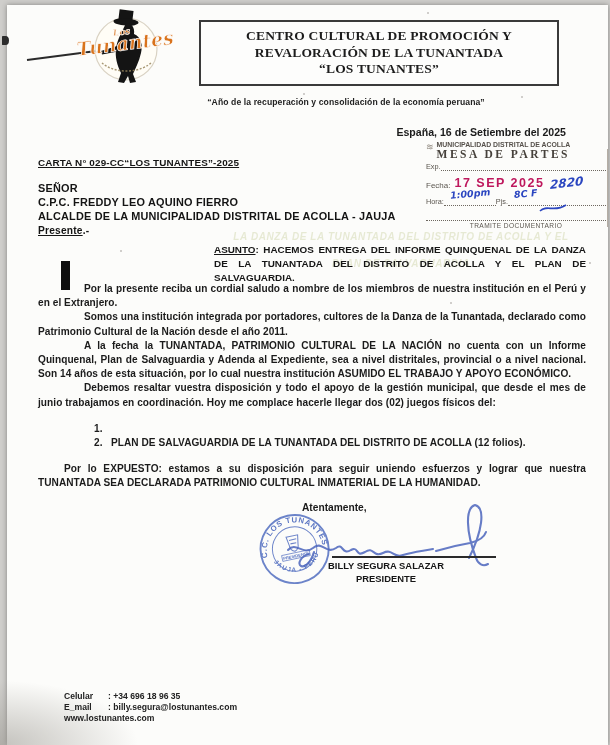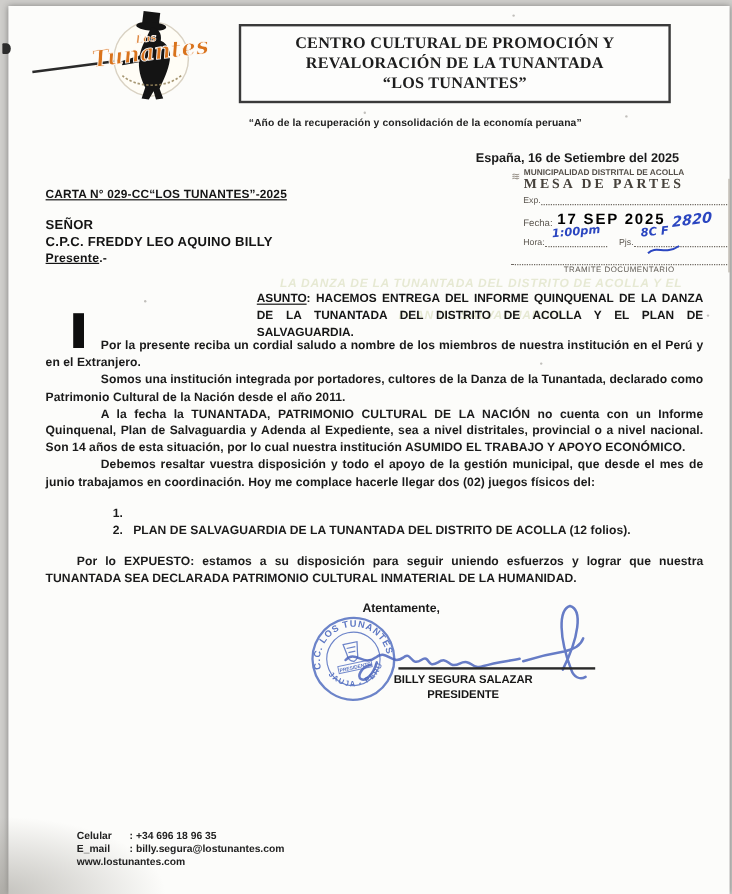--- a/index.html
+++ b/index.html
@@ -33,25 +33,25 @@
     font-size:10.6px; font-weight:bold; color:#1b1b1b;
   }
   
   .mdp{ left:426px; top:141px; width:180px; color:#55504a; }
   .mdp:after{content:""; position:absolute; right:-2px; top:8px; bottom:2px; width:1px; background:#b5aea4;}
   .mdp-head{display:flex; align-items:flex-start; gap:3px;}
   .crest{font-size:9px; color:#8d867c; line-height:8px; padding-top:2px;}
   .muni{font-size:6.9px; font-weight:bold; letter-spacing:0; color:#55504a; white-space:nowrap;}
   .office{font-family:"Liberation Serif",serif; font-size:11.5px; font-weight:bold; letter-spacing:2.5px; color:#46413b; white-space:nowrap;}
   .mdp-line{display:flex; align-items:flex-end; margin-top:2px;}
-  .mdp-lab{font-size:7.3px; color:#5b564f; white-space:nowrap;margin-left:10px;}
+  .mdp-lab{font-size:7.3px; color:#5b564f; white-space:nowrap;}
   .dots{display:inline-block; border-bottom:1.5px dotted #6e6860; height:8px;}
   .grow{flex:1;}
   .red-date{
-    font-size:12.5px; font-weight:bold; color:#000000;
+    font-size:12.5px; font-weight:bold; color:#be185d;
     letter-spacing:1.5px; white-space:nowrap; margin-left:4px;
   }
   .hand{
     color:#2b46c0; font-style:italic; font-weight:bold;
     font-family:"DejaVu Sans",sans-serif; white-space:nowrap;
   }
   .exp-num{font-size:12px; transform:rotate(-7deg) skewX(-8deg); display:inline-block; margin-left:6px;}
   .over{position:absolute; top:-9px; left:6px; font-size:9.5px; transform:rotate(-5deg);}
   .rel{position:relative;}
   .tramite{margin-top:1px; text-align:center; font-size:6.6px; letter-spacing:.4px; color:#5b564f;}
@@ -178,21 +178,22 @@
           </svg>
       </span>
     </div>
     <div class="tramite">TRAMITE DOCUMENTARIO</div>
   </div>
 
   <div class="abs ref">CARTA N° 029-CC“LOS TUNANTES”-2025</div>
 
   <div class="abs addr">
     <div>SEÑOR</div>
-    <div>C.P.C. FREDDY LEO AQUINO BILLY</div>
+    <div>C.P.C. FREDDY LEO AQUINO FIERRO</div>
+    <div>ALCALDE DE LA MUNICIPALIDAD DISTRITAL DE ACOLLA - JAUJA</div>
     <div style="font-size:10.2px"><span class="u">Presente</span><span>.-</span></div>
   </div>
 
   <div class="abs ghost" style="left:216px;top:231px;width:370px">LA DANZA DE LA TUNANTADA DEL DISTRITO DE ACOLLA Y EL</div>
   <div class="abs ghost" style="left:216px;top:258px;width:370px">PLAN DE SALVAGUARDIA</div>
 
   <div class="abs subject">
     <span class="u">ASUNTO</span><span>: HACEMOS ENTREGA DEL INFORME QUINQUENAL DE LA DANZA DE LA TUNANTADA DEL DISTRITO DE ACOLLA Y EL PLAN DE SALVAGUARDIA.</span>
   </div>
 

